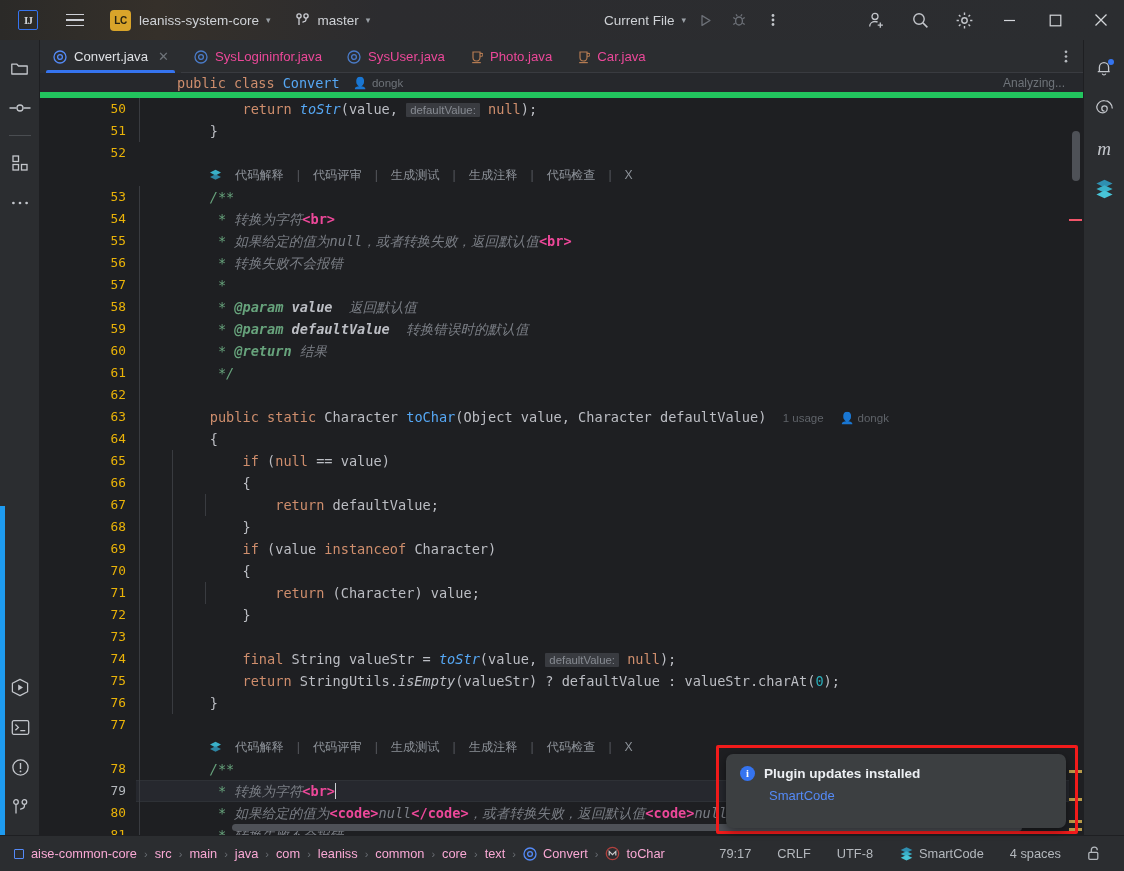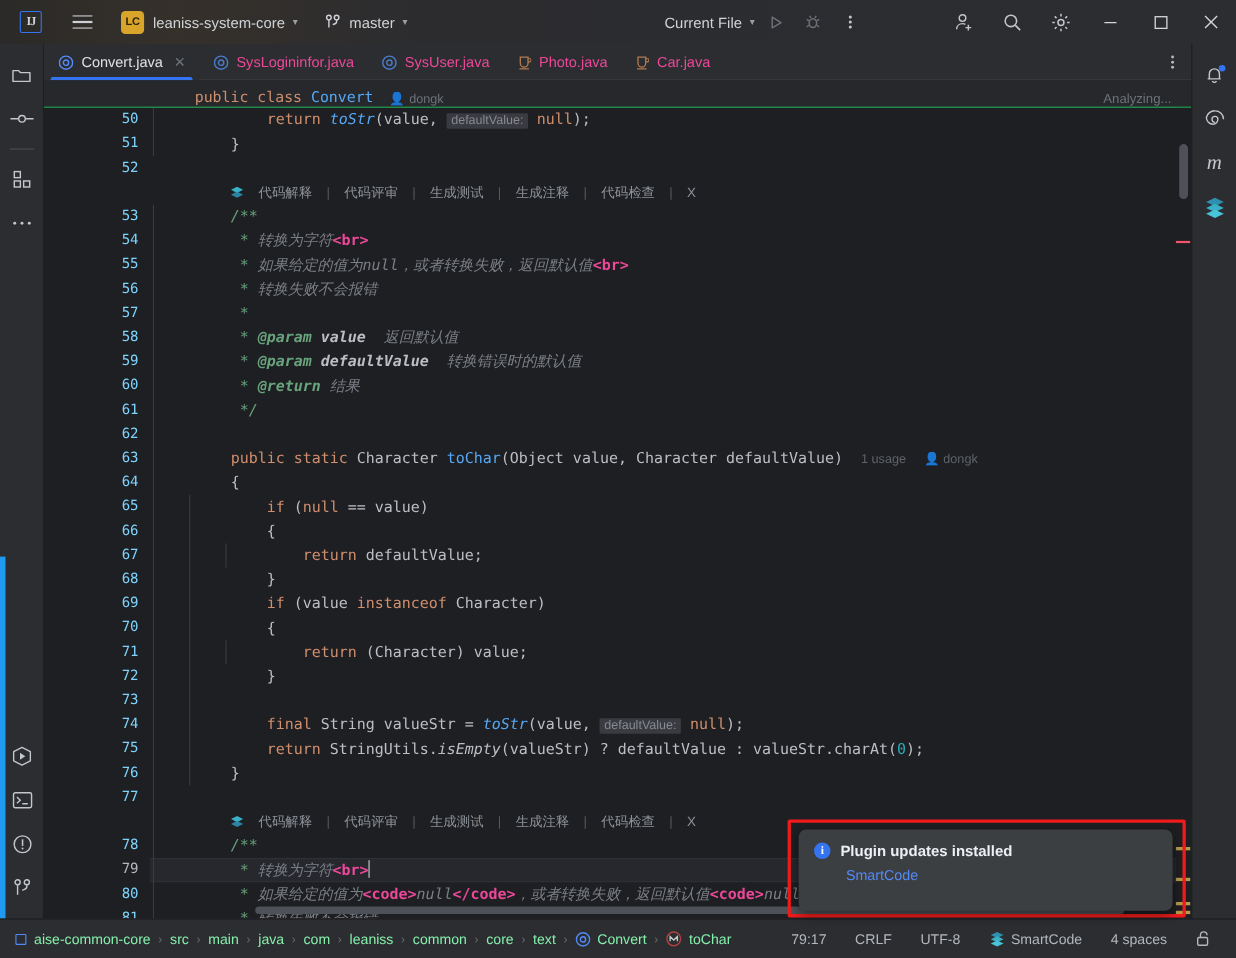--- a/index.html
+++ b/index.html
@@ -77,34 +77,34 @@
          font-size: 13.2px; color: #ec4899; position: relative; }
   .tab.active { color: #dfe1e5; background: #2b2d30; }
   .tab.active::after { content: ""; position: absolute; left: 6px; right: 6px; bottom: 0; height: 3px;
     background: #3574f0; border-radius: 2px 2px 0 0; }
   .tab .close-x { font-size: 13px; color: #6f747a; margin-left: 3px; }
   .tabs .overflow { margin-left: auto; width: 34px; display: flex; align-items: center; justify-content: center; cursor: pointer; }
   .tabs-underline { position: absolute; left: 0; right: 0; bottom: 0; height: 1px; background: #393b40; }
 
   
   .sticky {
-    height: 25px; flex: 0 0 25px; background: #26282c; display: flex; align-items: flex-end;
+    height: 25px; flex: 0 0 25px; background: #26282c; display: flex; align-items: center;
     font-family: "DejaVu Sans Mono", monospace; font-size: 13.5px; position: relative;
-    border-bottom: 1px solid #22c55e;
+    border-bottom: 6px solid #22c55e;
   }
   .sticky .pad { width: 137px; }
   .sticky .auth { color: #6e7379; font-size: 11.5px; font-family: "Liberation Sans", sans-serif; margin-left: 14px; }
   .analyzing { position: absolute; right: 18px; font-family: "Liberation Sans", sans-serif;
     font-size: 12px; color: #6e7379; }
 
   
   .code-area { flex: 1; position: relative; overflow: hidden; display: flex; background: #1e1f22; }
   .gutter { width: 96px; flex: 0 0 96px; background: #1e1f22; position: relative; }
   .lnum { position: absolute; right: 10px; font-family: "DejaVu Sans Mono", monospace;
-          font-size: 12.8px; color: #7dd3fc; height: 22px; line-height: 22px; }
+          font-size: 12.8px; color: #eab308; height: 22px; line-height: 22px; }
   .code-pane { flex: 1; position: relative; }
   .fold-rail { position: absolute; left: 0; top: 0; width: 41px; height: 100%; }
   .code-lines { position: absolute; left: 41px; top: 0; right: 0; }
   .cl { height: 22px; line-height: 22px; font-family: "DejaVu Sans Mono", monospace;
         font-size: 13.6px; white-space: pre; color: #bcbec4; }
   .caret-row { position: absolute; left: 0; right: 0; height: 22px; background: #26282e;
     border-top: 1px solid #2e3136; border-bottom: 1px solid #2e3136; }
 
   
   .kw   { color: #cf8e6d; }
@@ -153,21 +153,21 @@
   .info-dot { width: 15px; height: 15px; border-radius: 50%; background: #3574f0;
     color: #fff; font-size: 10.5px; font-weight: 700; display: flex; align-items: center;
     justify-content: center; font-family: "Liberation Serif", serif; }
 
   
   .status {
     height: 36px; flex: 0 0 36px; background: #2b2d30; display: flex; align-items: center;
     font-size: 12.8px; color: #b4b8bd; position: relative; border-top: 1px solid #1e1f22;
   }
   .crumbs { display: flex; align-items: center; padding-left: 14px; gap: 0; }
-  .crumb { color: #86efac; cursor: pointer; }
+  .crumb { color: #f9a8d4; cursor: pointer; }
   .crumb-sep { color: #6a6e74; margin: 0 7px; font-size: 11px; }
   .st-right { margin-left: auto; display: flex; align-items: center; gap: 4px; padding-right: 12px; }
   .st-item { padding: 0 11px; cursor: pointer; display: flex; align-items: center; gap: 5px; }
   .sq-icon { width: 10px; height: 10px; border: 1.6px solid #548af7; border-radius: 1px; margin-right: 7px; }
 
   svg { display: block; }
 </style>
 </head>
 <body>
 

